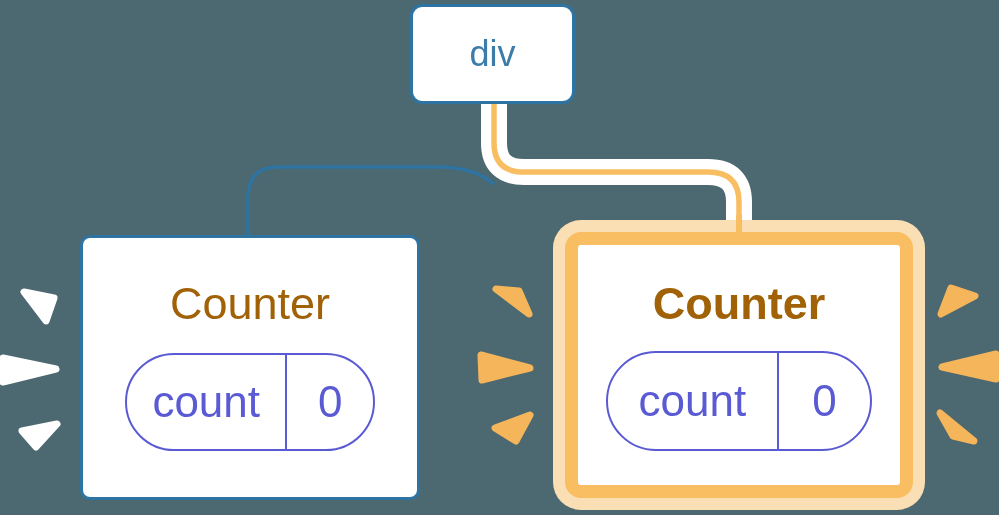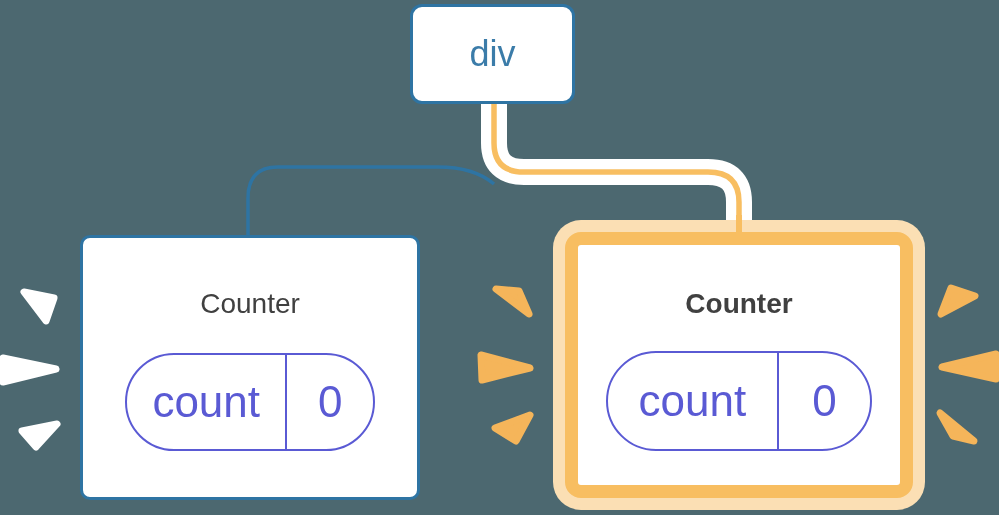--- a/index.html
+++ b/index.html
@@ -54,22 +54,22 @@
   }
   .card-right {
     left: 565px; top: 232px;
     width: 348px; height: 266px;
     border: 13px solid #F8BE61;
     border-radius: 16px;
     box-shadow: 0 0 0 12px #FBDFB4;
     padding-top: 40px;
   }
   .card-title {
-    color: #404040;
-    font-size: 28px;
+    color: #a16207;
+    font-size: 45px;
     line-height: 38px;
     font-weight: 500;
   }
   .card-right .card-title { font-weight: 700; }
   
   .pill {
     box-sizing: border-box;
     border: 2px solid #5A5AD4;
     border-radius: 999px;
     background: #ffffff;

